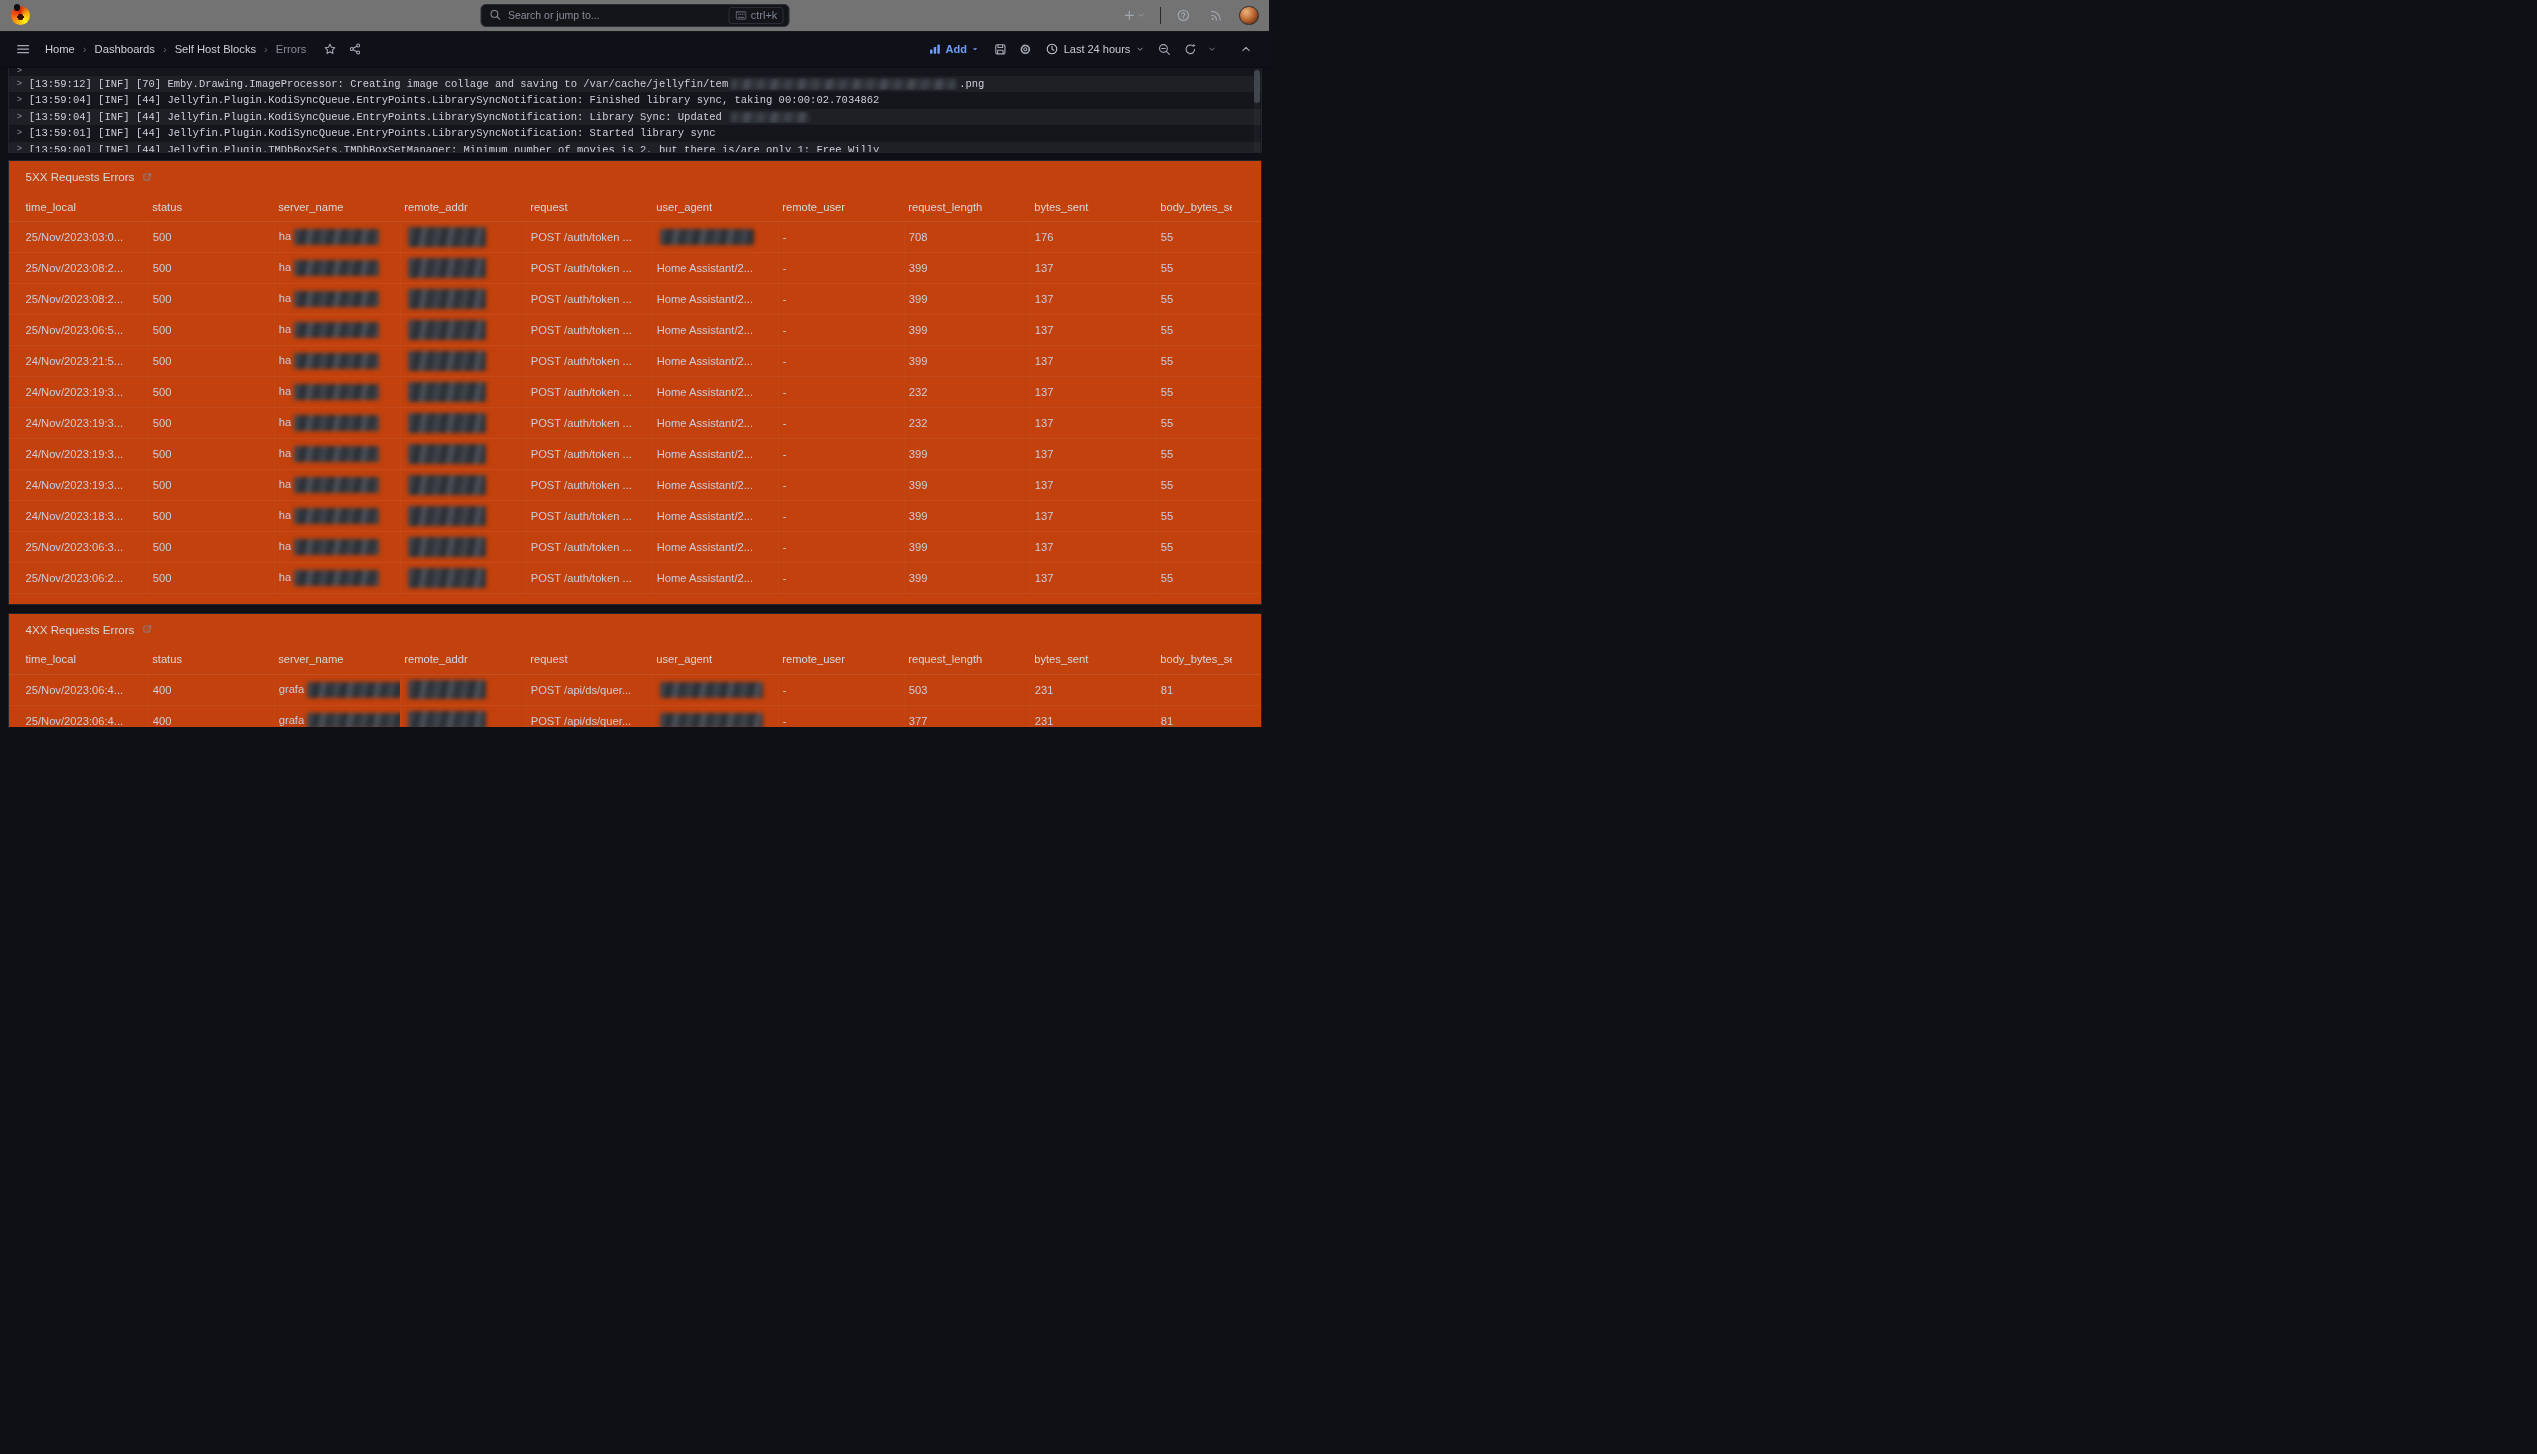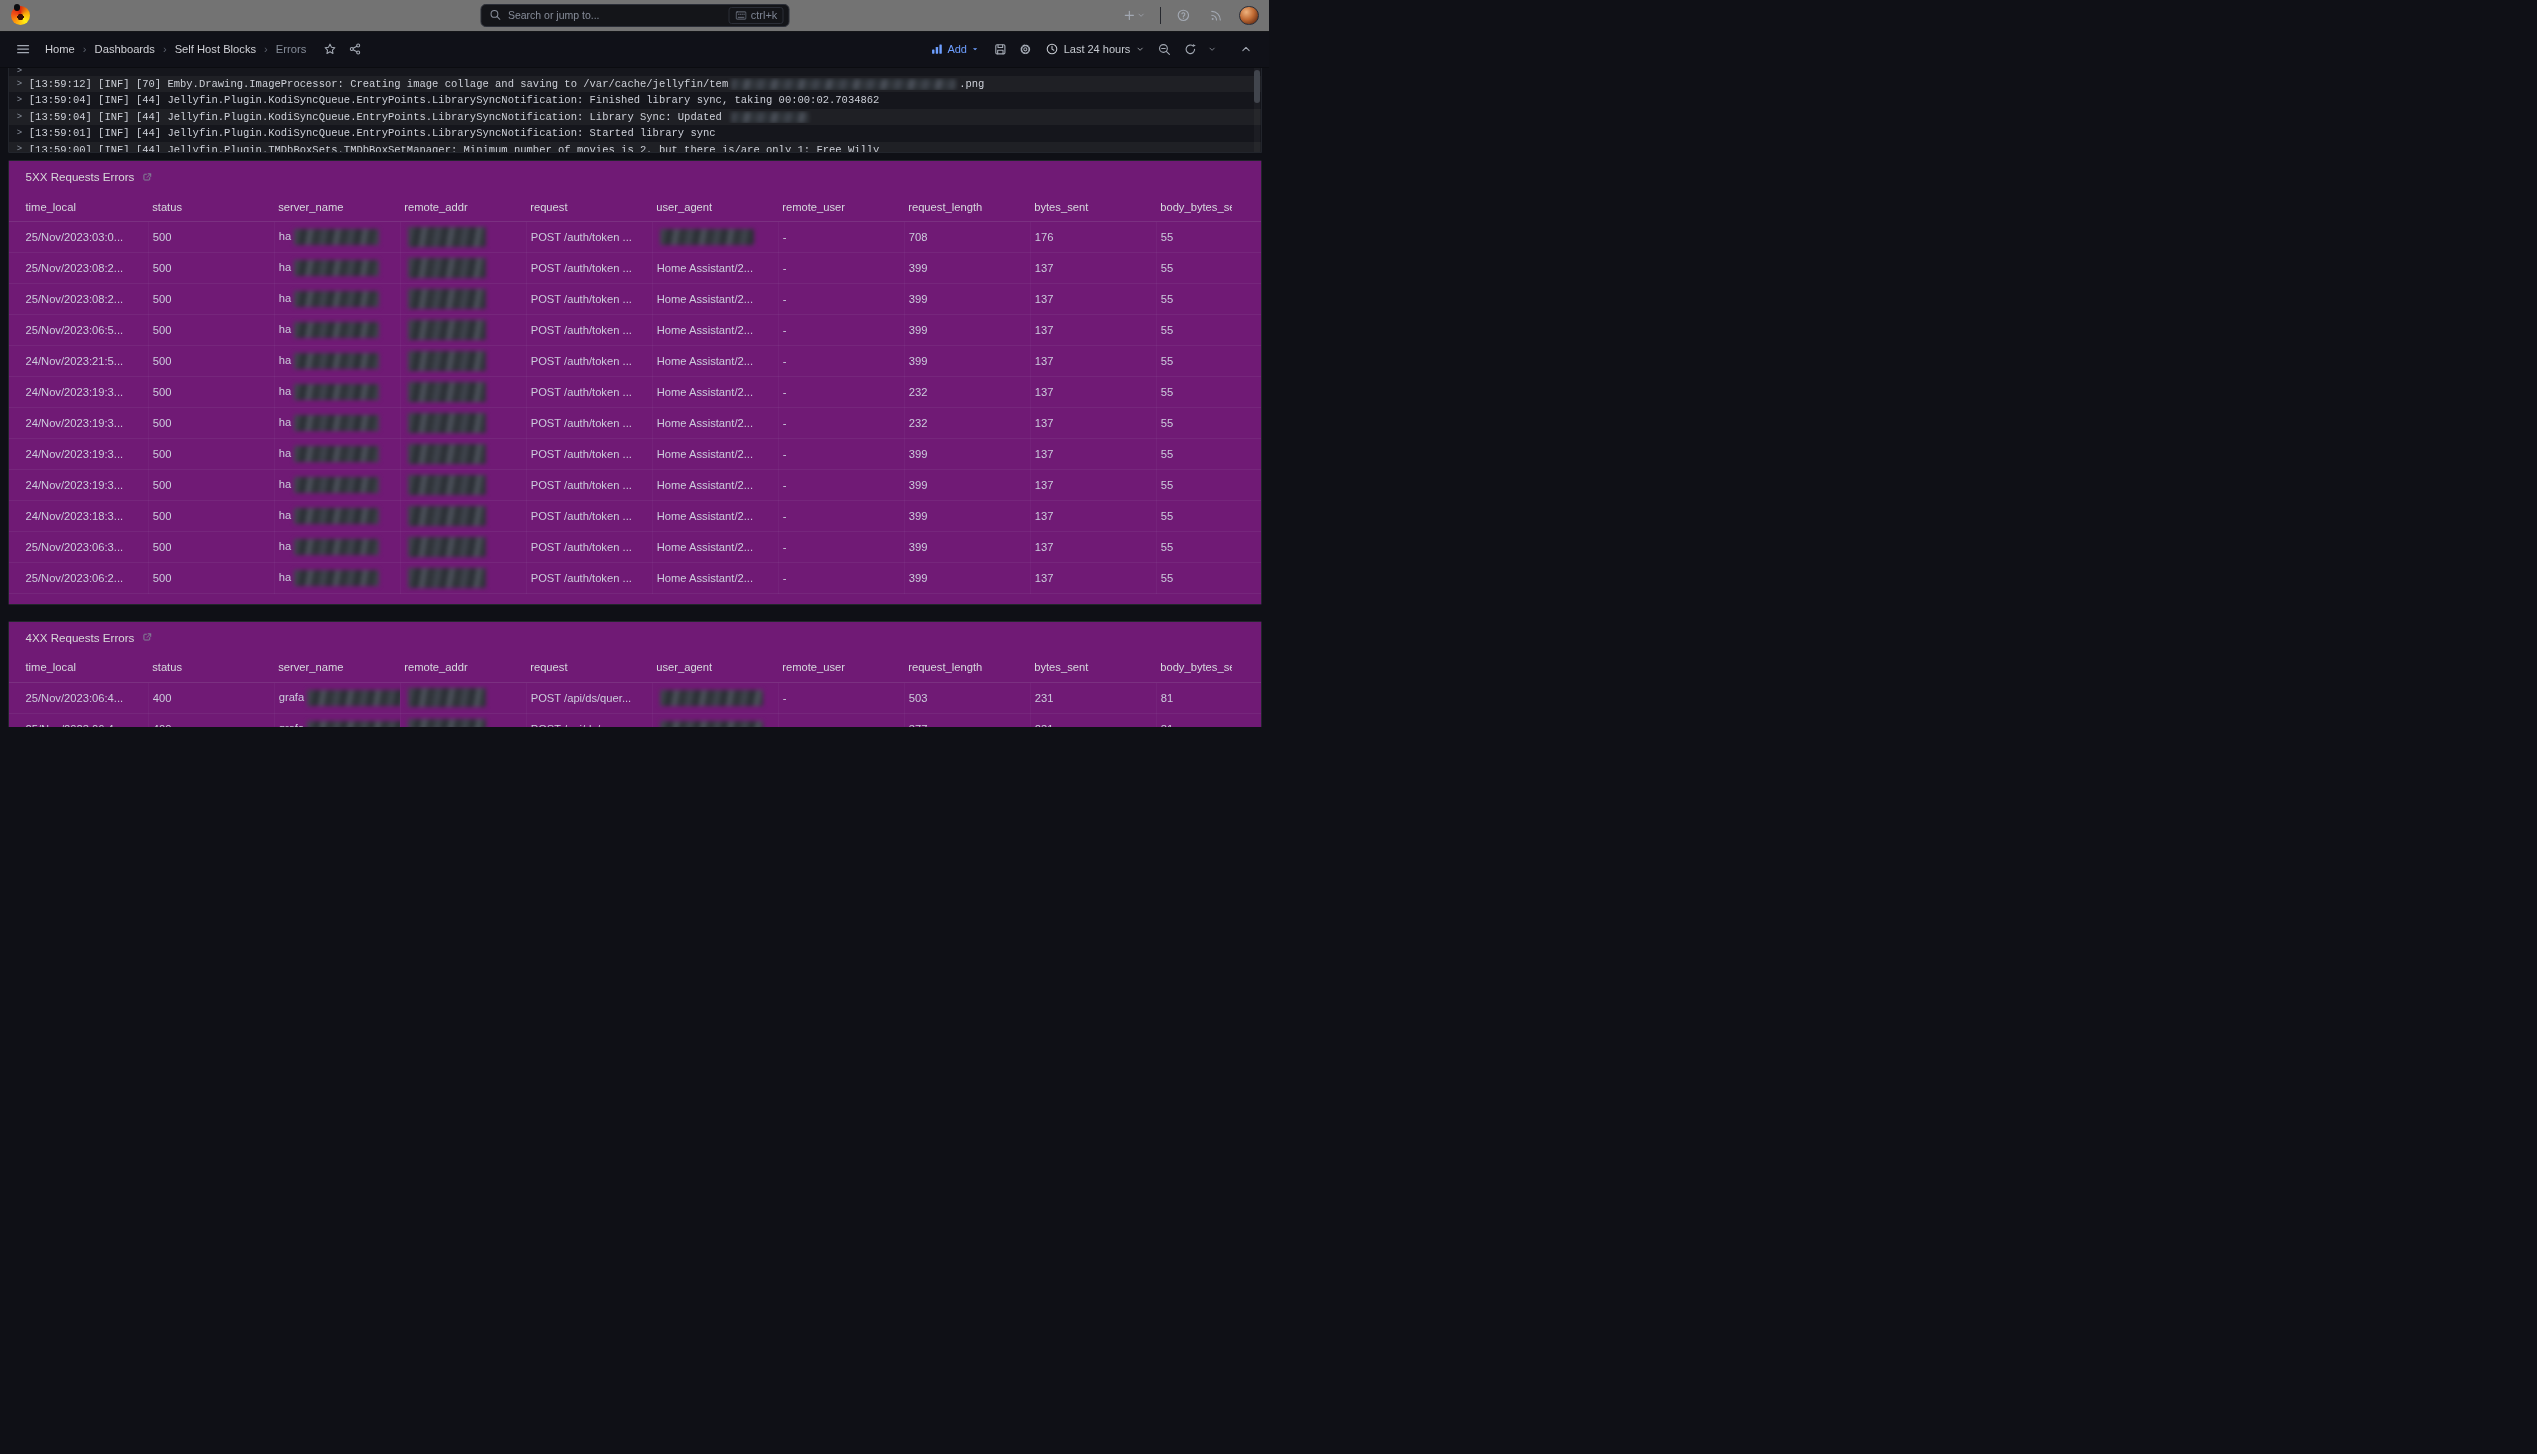--- a/index.html
+++ b/index.html
@@ -54,29 +54,29 @@
   .toolbar{
     height:36px; background:#101118; border-bottom:0.7px solid #0b0c10;
     display:flex; align-items:center; padding:0 12px; gap:10.5px;
   }
   .breadcrumb{display:flex; align-items:center; gap:8px; font-size:11.2px;}
   .bc-item{color:#d0d1d6; cursor:pointer; white-space:nowrap;}
   .bc-item.current{color:#868d99; cursor:default;}
   .bc-sep{color:#5a5f6b; font-size:11.2px;}
   .bc-icons{display:flex;align-items:center;gap:3px;margin-left:1.5px;color:#9da3ad;}
   .tb-right{margin-left:auto; display:flex; align-items:center; gap:3px;}
-  .add-btn{display:flex;align-items:center;gap:4.5px;color:#6e9fff;font-size:11px;font-weight:400;cursor:pointer;padding:4.5px 6px;}
+  .add-btn{display:flex;align-items:center;gap:4.5px;color:#6e9fff;font-size:11px;font-weight:700;cursor:pointer;padding:4.5px 6px;}
   .add-btn .icon{stroke:none;fill:currentColor;}
   .timepicker{display:flex;align-items:center;gap:6px;color:#c7cbd1;font-size:11px;cursor:pointer;padding:4.5px 6px;white-space:nowrap;}
   .collapse-btn{margin-left:12px;}
 
   
   .dash{padding:0 7.5px;}
   .panel{
-    background:#701a75; border:0.7px solid #22252c; border-radius:1.5px; margin-bottom:16px; overflow:hidden;
+    background:#c2410c; border:0.7px solid #22252c; border-radius:1.5px; margin-bottom:8px; overflow:hidden;
   }
   .panel-header{height:31.5px; display:flex; align-items:center; padding:0 17px; gap:7.5px;}
   .panel-title{font-size:11.6px; font-weight:500; color:#d8d9da; cursor:pointer;}
   .ext{color:#848b98;cursor:pointer;}
 
   
   .logs-panel{
     height:85px; background:#15161c; border:0.7px solid #22252c; border-top:none;
     border-radius:0 0 1.5px 1.5px; position:relative; overflow:hidden; margin-bottom:7.5px;
   }

